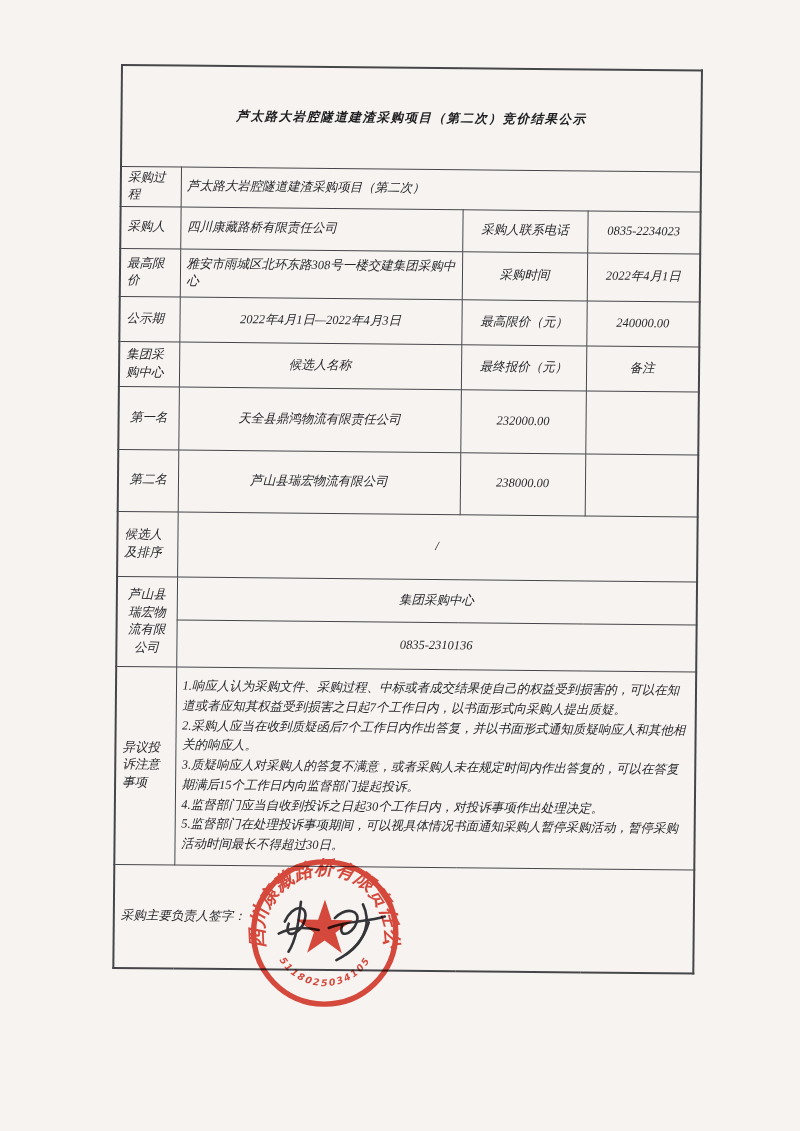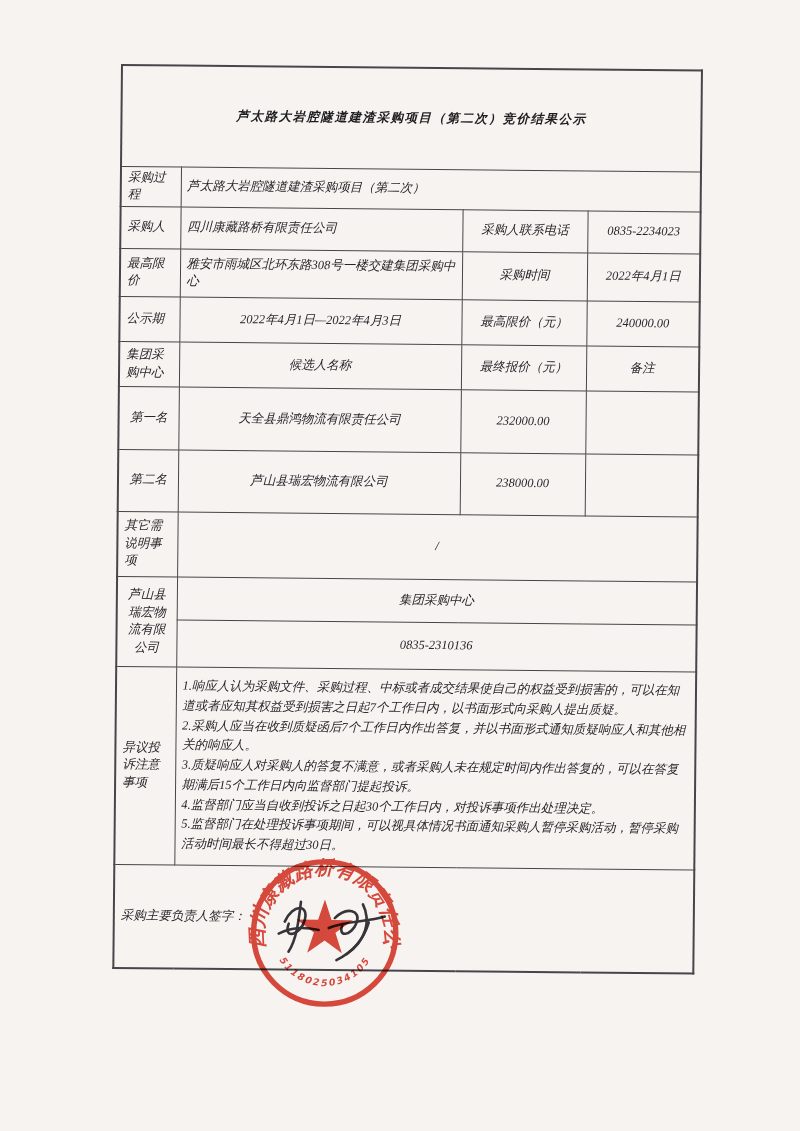--- a/index.html
+++ b/index.html
@@ -146,21 +146,21 @@
       </tr>
 
       <tr class="r7">
         <td class="c">第二名</td>
         <td class="c">芦山县瑞宏物流有限公司</td>
         <td class="c">238000.00</td>
         <td class="c"></td>
       </tr>
 
       <tr class="r8">
-        <td class="l">其它需说明事项</td>
+        <td class="l">候选人及排序</td>
         <td colspan="3" class="c">/</td>
       </tr>
 
       <tr class="r9">
         <td rowspan="2" class="c">芦山县瑞宏物流有限公司</td>
         <td colspan="3" class="c">集团采购中心</td>
       </tr>
       <tr class="r10">
         <td colspan="3" class="c">0835-2310136</td>
       </tr>

